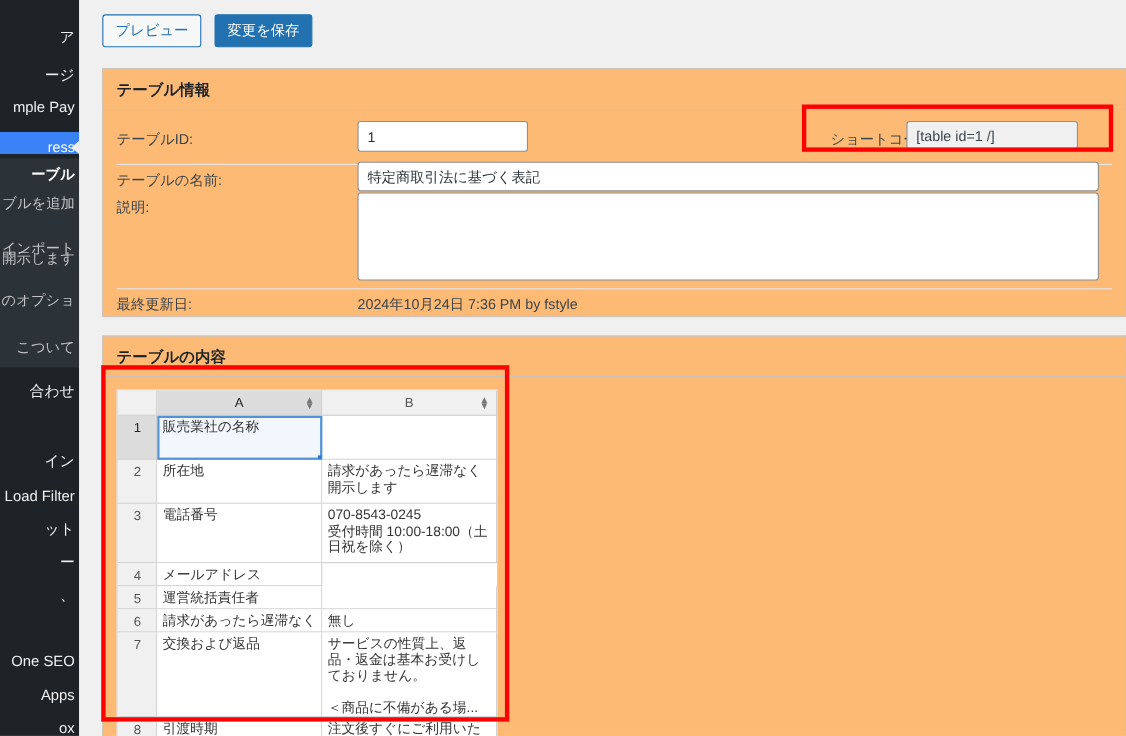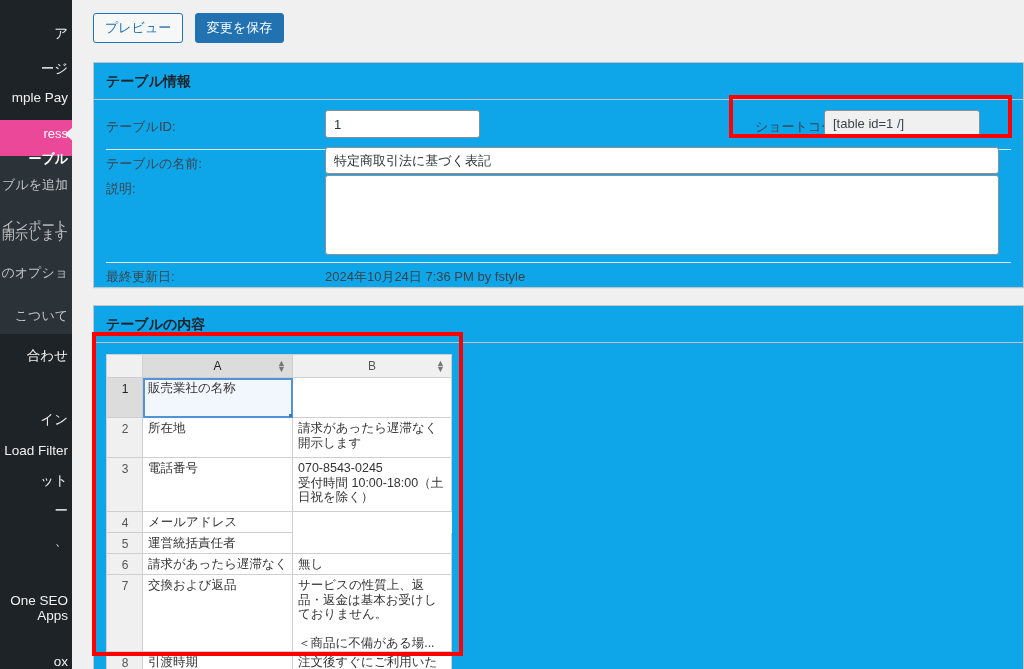--- a/index.html
+++ b/index.html
@@ -29,22 +29,22 @@
     white-space: nowrap;
     padding-left: 0;
   }
   .sb-label {
     position: absolute; right: 4px; top: 0;
     white-space: nowrap;
   }
   .sb-item.sub .sb-label { color: #c3c4c7; font-size: 13px; }
   .sb-item.bold .sb-label { color: #fff; font-weight: bold; }
   .sb-current {
-    position: absolute; left: 0; width: 72px; height: 36px;
-    background: #ec4899;
+    position: absolute; left: 0; width: 72px; height: 20px;
+    background: #3b82f6;
   }
   .sb-current .sb-label { color: #fff; top: 6px; }
   .sb-arrow {
     position: absolute; right: -1px; top: 7px;
     width: 0; height: 0;
     border-top: 7px solid transparent;
     border-bottom: 7px solid transparent;
     border-right: 8px solid #f0f0f1;
   }
   .sb-block {
@@ -78,21 +78,21 @@
   .btn-primary {
     background: #2271b1;
     border: 1px solid #2271b1;
     color: #fff;
     margin-left: 8px;
   }
 
   
   .panel {
     position: absolute;
-    background: #0ea5e9;
+    background: #fdba74;
     border: 1px solid #c3c4c7;
     box-shadow: 0 1px 1px rgba(0,0,0,.04);
   }
   .panel-head {
     height: 37px;
     line-height: 37px;
     border-bottom: 1px solid #c3c4c7;
     padding-left: 12px;
     font-size: 14px;
     font-weight: bold;
@@ -253,21 +253,21 @@
       </div>
       <div class="sb-item" style="top: 503px; height: 18px;">
         <span class="sb-label">ー</span>
       </div>
       <div class="sb-item" style="top: 533px; height: 18px;">
         <span class="sb-label">、</span>
       </div>
       <div class="sb-item" style="top: 593px; height: 18px;">
         <span class="sb-label">One SEO</span>
       </div>
-      <div class="sb-item" style="top: 608px; height: 18px;">
+      <div class="sb-item" style="top: 624px; height: 18px;">
         <span class="sb-label">Apps</span>
       </div>
       <div class="sb-item" style="top: 654px; height: 18px;">
         <span class="sb-label">ox</span>
       </div>
     </div>
 
   <div id="main">
 
     <div id="toolbar">

